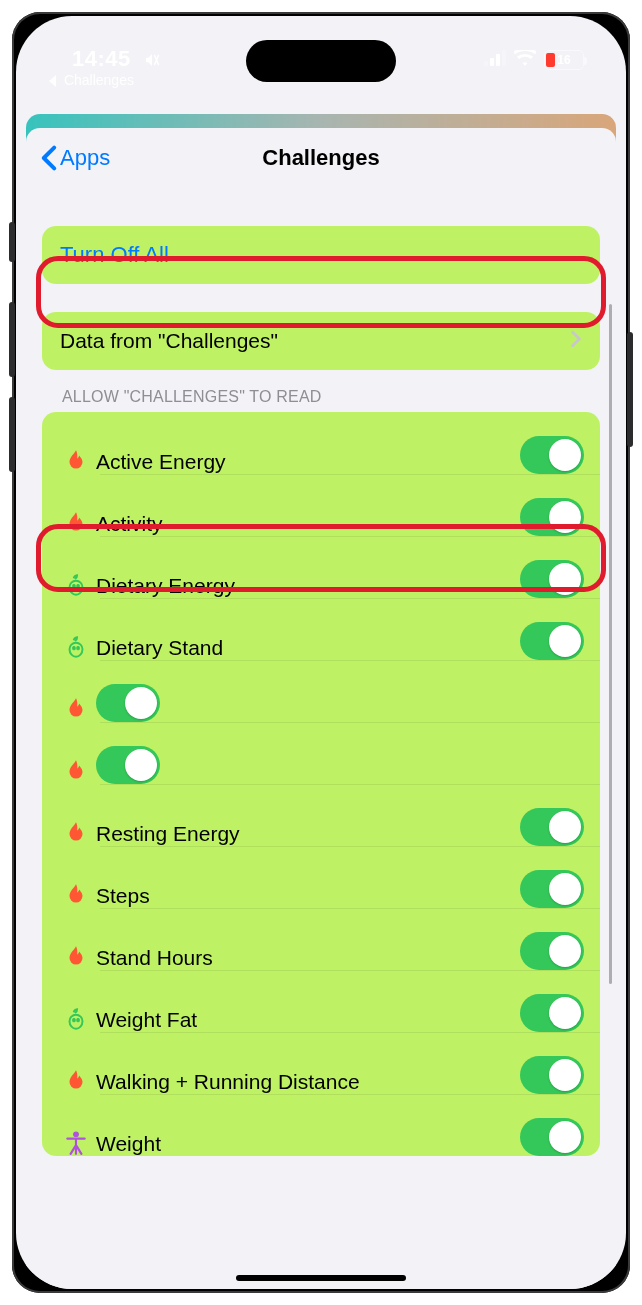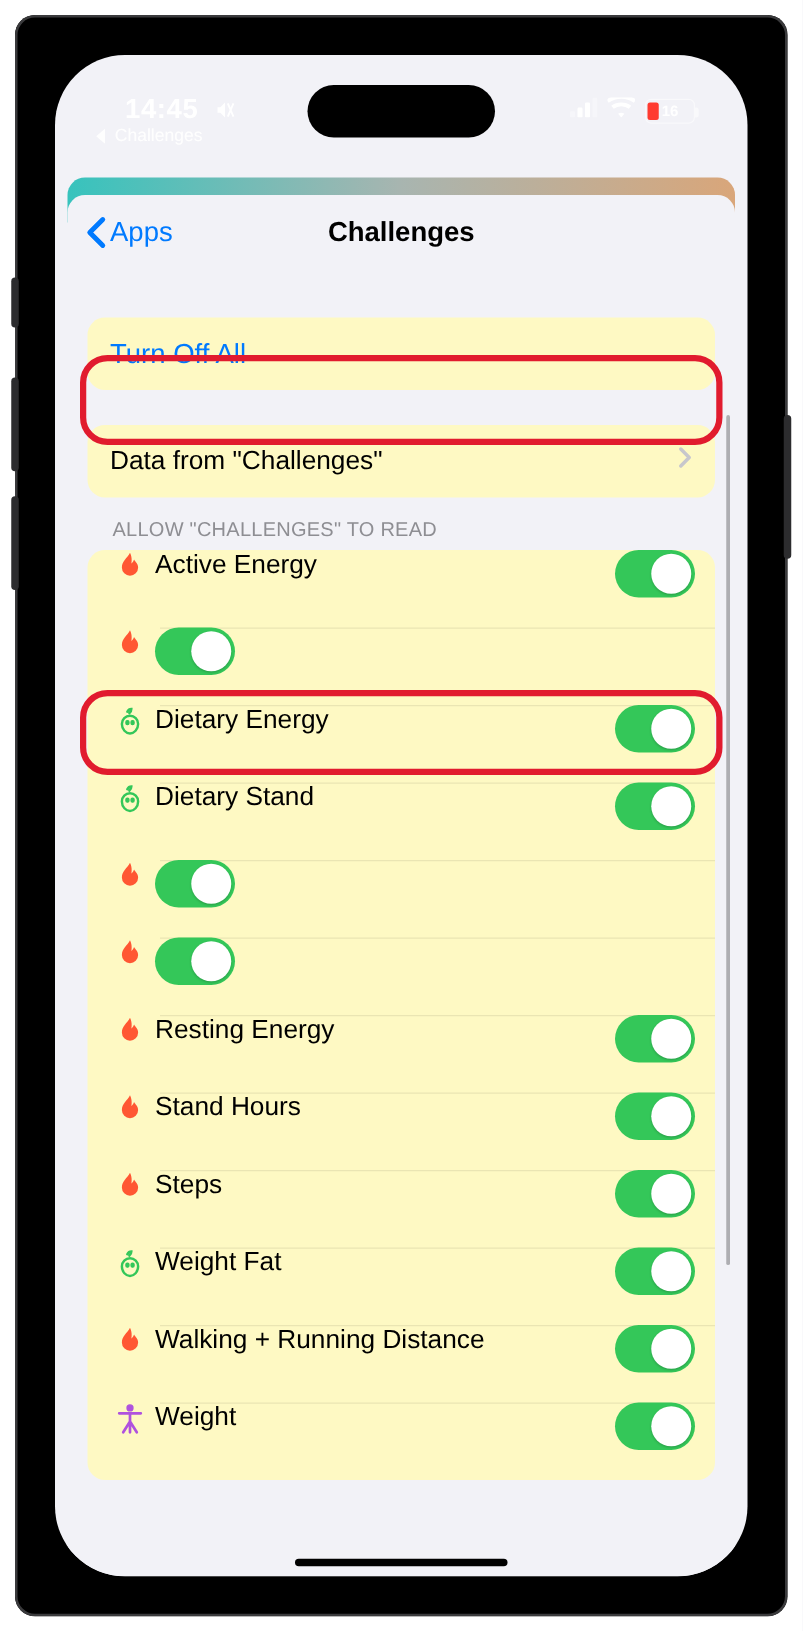--- a/index.html
+++ b/index.html
@@ -9,22 +9,22 @@
       width: 642px;
       height: 1305px;
       overflow: hidden;
     }
 
     
     .device-frame {
       position: absolute;
       top: 12px; left: 12px; right: 12px; bottom: 12px;
       background: #000;
-      border-radius: 16px;
-      padding: 32px;
+      border-radius: 28px;
+      padding: 4px;
       box-shadow: 0 0 0 2px #3a3a3c inset;
     }
     .side-button { position: absolute; background: #2c2c2e; border-radius: 3px; }
     .side-button.b1 { left: -3px; top: 210px; width: 6px; height: 40px; }
     .side-button.b2 { left: -3px; top: 290px; width: 6px; height: 75px; }
     .side-button.b3 { left: -3px; top: 385px; width: 6px; height: 75px; }
     .side-button.b4 { right: -3px; top: 320px; width: 6px; height: 115px; }
 
     .screen {
       position: relative;
@@ -96,21 +96,21 @@
       position:relative;
     }
     .scrollbar {
       position:absolute; right: 4px; top: 116px;
       width: 3px; height: 680px;
       background: rgba(0,0,0,.28);
       border-radius: 2px;
     }
 
     .card {
-      background:#fef9c3;
+      background:#bef264;
       border-radius: 14px;
       overflow:hidden;
     }
     .spacer { height: 28px; }
 
     .row {
       display:flex; align-items:center;
       min-height: 58px;
       padding: 0 18px;
       position:relative;
@@ -121,21 +121,21 @@
 
     .section-header {
       padding: 18px 20px 6px 20px;
       font-size: 16px;
       color: #8e8e93;
       text-transform: uppercase;
       letter-spacing: .2px;
     }
 
     .perm-row {
-      display:flex; align-items:flex-start;
+      display:flex; align-items:flex-end;
       height: 62px;
       padding: 0 16px 0 14px;
       position:relative;
     }
     .perm-row + .perm-row::before {
       content:""; position:absolute; top:0; left:58px; right:0;
       height:1px; background:rgba(0,0,0,.08);
     }
     .perm-icon { width: 40px; display:flex; justify-content:center; }
     .perm-label { flex:1; font-size: 21px; color:#000; }
@@ -265,20 +265,21 @@
               </div>
               <div class="perm-label">Active Energy</div>
               <div class="toggle"></div>
             </div>
             <div class="perm-row">
               <div class="perm-icon">
                 <svg width="26" height="26" viewBox="0 0 24 24" fill="#ff5733">
                   <use href="#ic-flame"></use>
                 </svg>
               </div>
+              <div class="perm-label">Activity</div>
               <div class="toggle"></div>
             </div>
             <div class="perm-row">
               <div class="perm-icon">
                 <svg width="26" height="26" viewBox="0 0 24 24" fill="#34c759" stroke="#34c759">
                   <use href="#ic-apple"></use>
                 </svg>
               </div>
               <div class="perm-label">Dietary Energy</div>
               <div class="toggle"></div>
@@ -316,30 +317,30 @@
               </div>
               <div class="perm-label">Resting Energy</div>
               <div class="toggle"></div>
             </div>
             <div class="perm-row">
               <div class="perm-icon">
                 <svg width="26" height="26" viewBox="0 0 24 24" fill="#ff5733">
                   <use href="#ic-flame"></use>
                 </svg>
               </div>
+              <div class="perm-label">Steps</div>
+              <div class="toggle"></div>
+            </div>
+            <div class="perm-row">
+              <div class="perm-icon">
+                <svg width="26" height="26" viewBox="0 0 24 24" fill="#ff5733">
+                  <use href="#ic-flame"></use>
+                </svg>
+              </div>
               <div class="perm-label">Stand Hours</div>
-              <div class="toggle"></div>
-            </div>
-            <div class="perm-row">
-              <div class="perm-icon">
-                <svg width="26" height="26" viewBox="0 0 24 24" fill="#ff5733">
-                  <use href="#ic-flame"></use>
-                </svg>
-              </div>
-              <div class="perm-label">Steps</div>
               <div class="toggle"></div>
             </div>
             <div class="perm-row">
               <div class="perm-icon">
                 <svg width="26" height="26" viewBox="0 0 24 24" fill="#34c759" stroke="#34c759">
                   <use href="#ic-apple"></use>
                 </svg>
               </div>
               <div class="perm-label">Weight Fat</div>
               <div class="toggle"></div>

